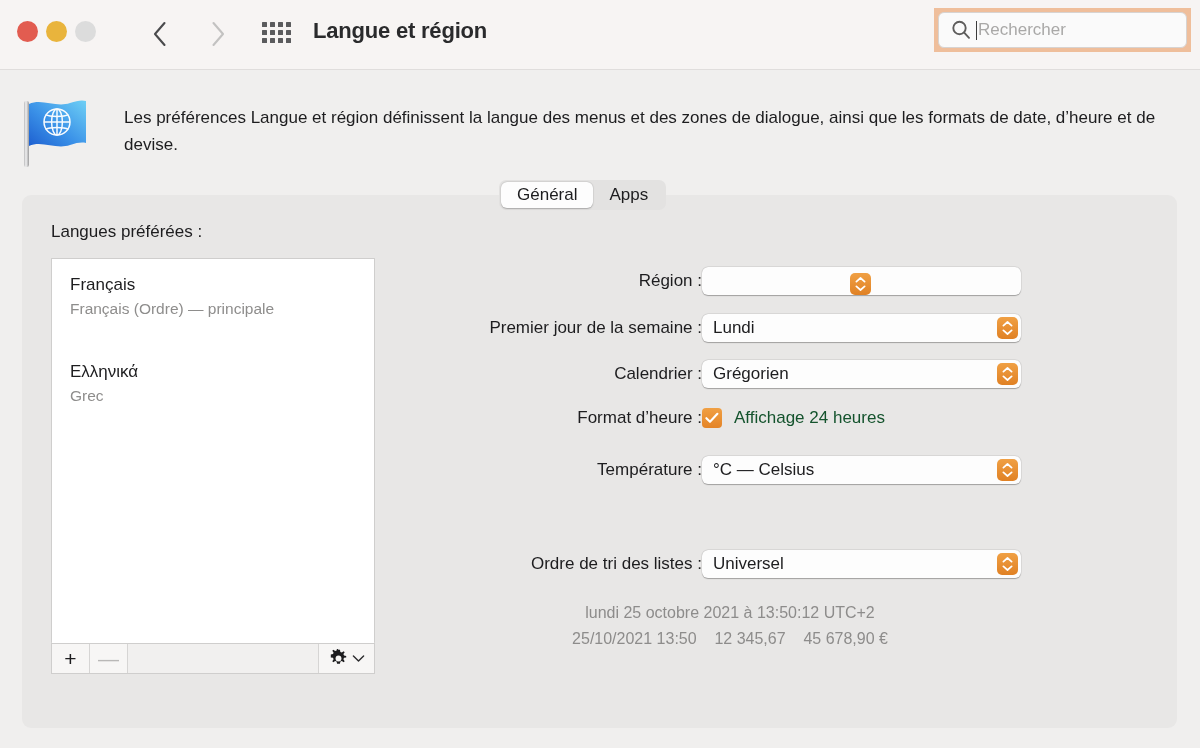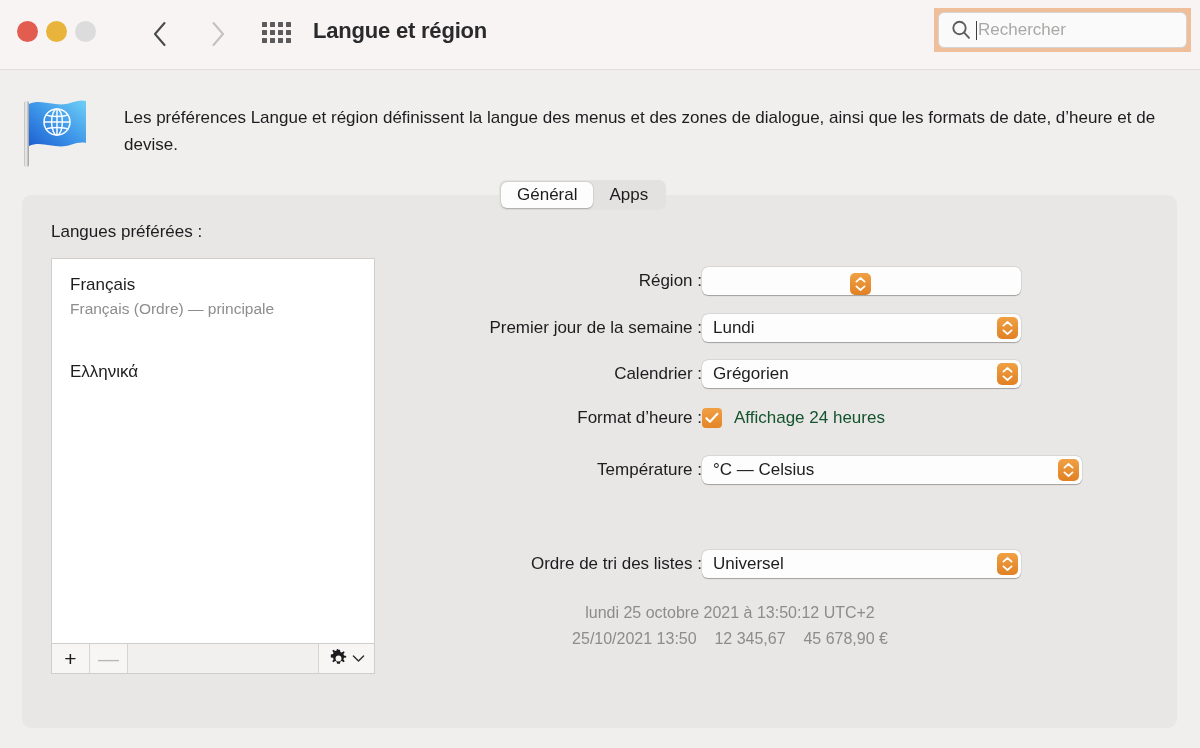--- a/index.html
+++ b/index.html
@@ -409,20 +409,21 @@
 
   <div id="pref-label">Langues préférées :</div>
 
   <div id="lang-list">
     <div class="lang-item first">
       <div class="lang-name">Français</div>
       <div class="lang-sub">Français (Ordre) — principale</div>
     </div>
     <div class="lang-item second">
       <div class="lang-name">Ελληνικά</div>
+      <div class="lang-sub">Grec</div>
     </div>
   </div>
 
   <div id="list-toolbar">
     <div class="tb-btn add">+</div>
     <div class="tb-btn remove">—</div>
     <div class="tb-spacer"></div>
     <div class="tb-btn gear">
       <svg width="19" height="19" viewBox="0 0 20 20">
         <path fill="#1d1d1f" d="M10 0.8 l1.55 0 .42 2.3 1.55.64 1.9-1.36 1.1 1.1 -1.36 1.9 .64 1.55 2.3.42 0 1.55 -2.3.42 -.64 1.55 1.36 1.9 -1.1 1.1 -1.9-1.36 -1.55.64 -.42 2.3 -1.55 0 -1.55 0 -.42-2.3 -1.55-.64 -1.9 1.36 -1.1-1.1 1.36-1.9 -.64-1.55 -2.3-.42 0-1.55 0-1.55 2.3-.42 .64-1.55 -1.36-1.9 1.1-1.1 1.9 1.36 1.55-.64 .42-2.3 z"></path>
@@ -487,21 +488,21 @@
       <svg width="14" height="12" viewBox="0 0 14 12">
         <path d="M1.4 6.2 L5 9.8 L12.4 1.8" fill="none" stroke="#ffffff" stroke-width="2.1" stroke-linecap="round" stroke-linejoin="round"></path>
       </svg>
     </span>
     <span id="checkbox-label">Affichage 24 heures</span>
   </div>
 
   <div class="form-row" style="left:380px; top:261px; width:300px;">
     <span class="form-label">Température :</span>
   </div>
-  <div class="popup" style="left:680px; top:261px; width:380px;">
+  <div class="popup" style="left:680px; top:261px; width:319px;">
     <span class="popup-value">°C — Celsius</span>
     <span class="stepper">
       <svg width="11" height="6" viewBox="0 0 11 6">
           <path d="M1.4 4.6 L5.5 1 L9.6 4.6" fill="none" stroke="#fff" stroke-width="1.7" stroke-linecap="round" stroke-linejoin="round"></path>
         </svg>
       <svg width="11" height="6" viewBox="0 0 11 6">
           <path d="M1.4 1.4 L5.5 5 L9.6 1.4" fill="none" stroke="#fff" stroke-width="1.7" stroke-linecap="round" stroke-linejoin="round"></path>
         </svg>
     </span>
   </div>

